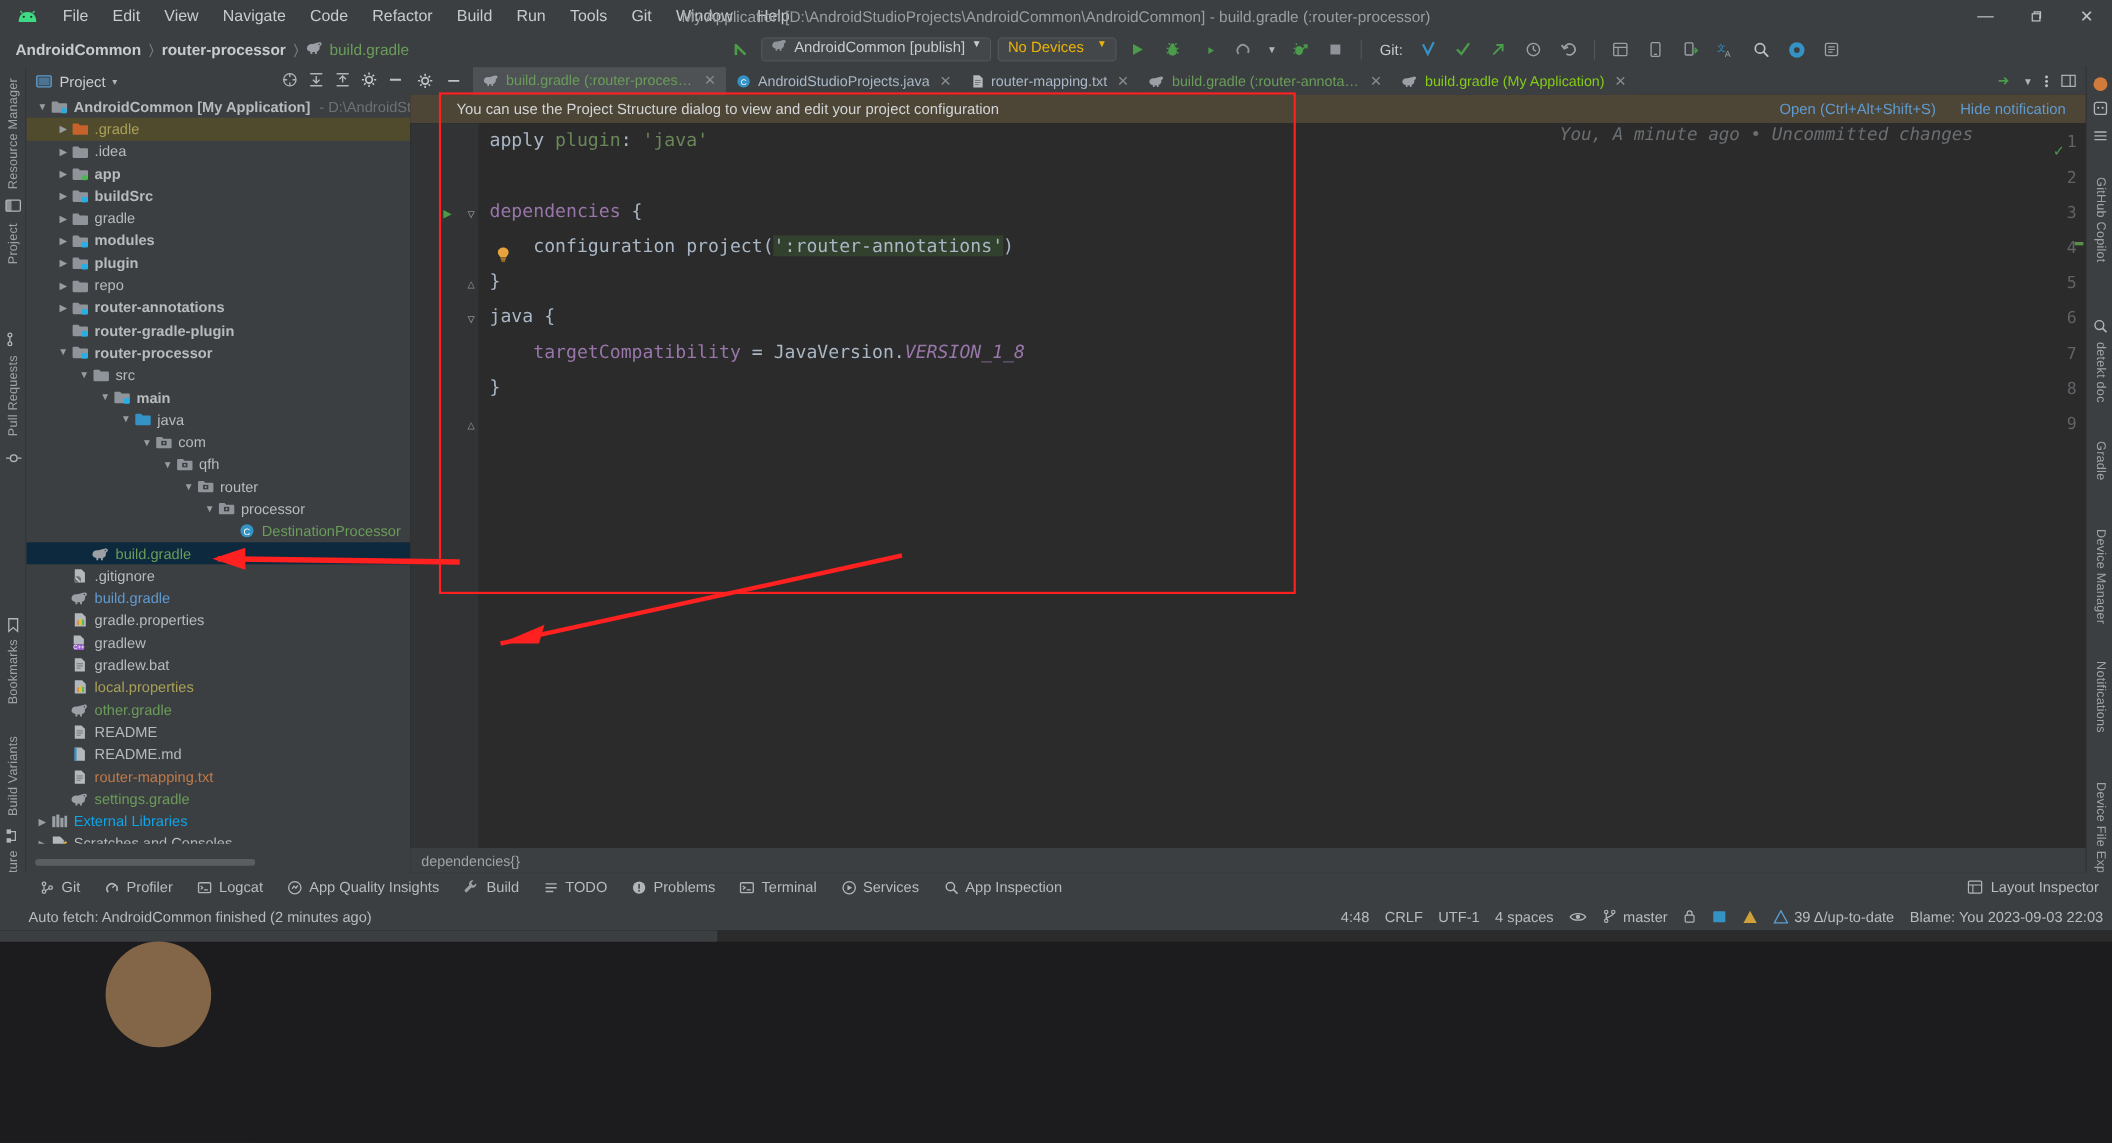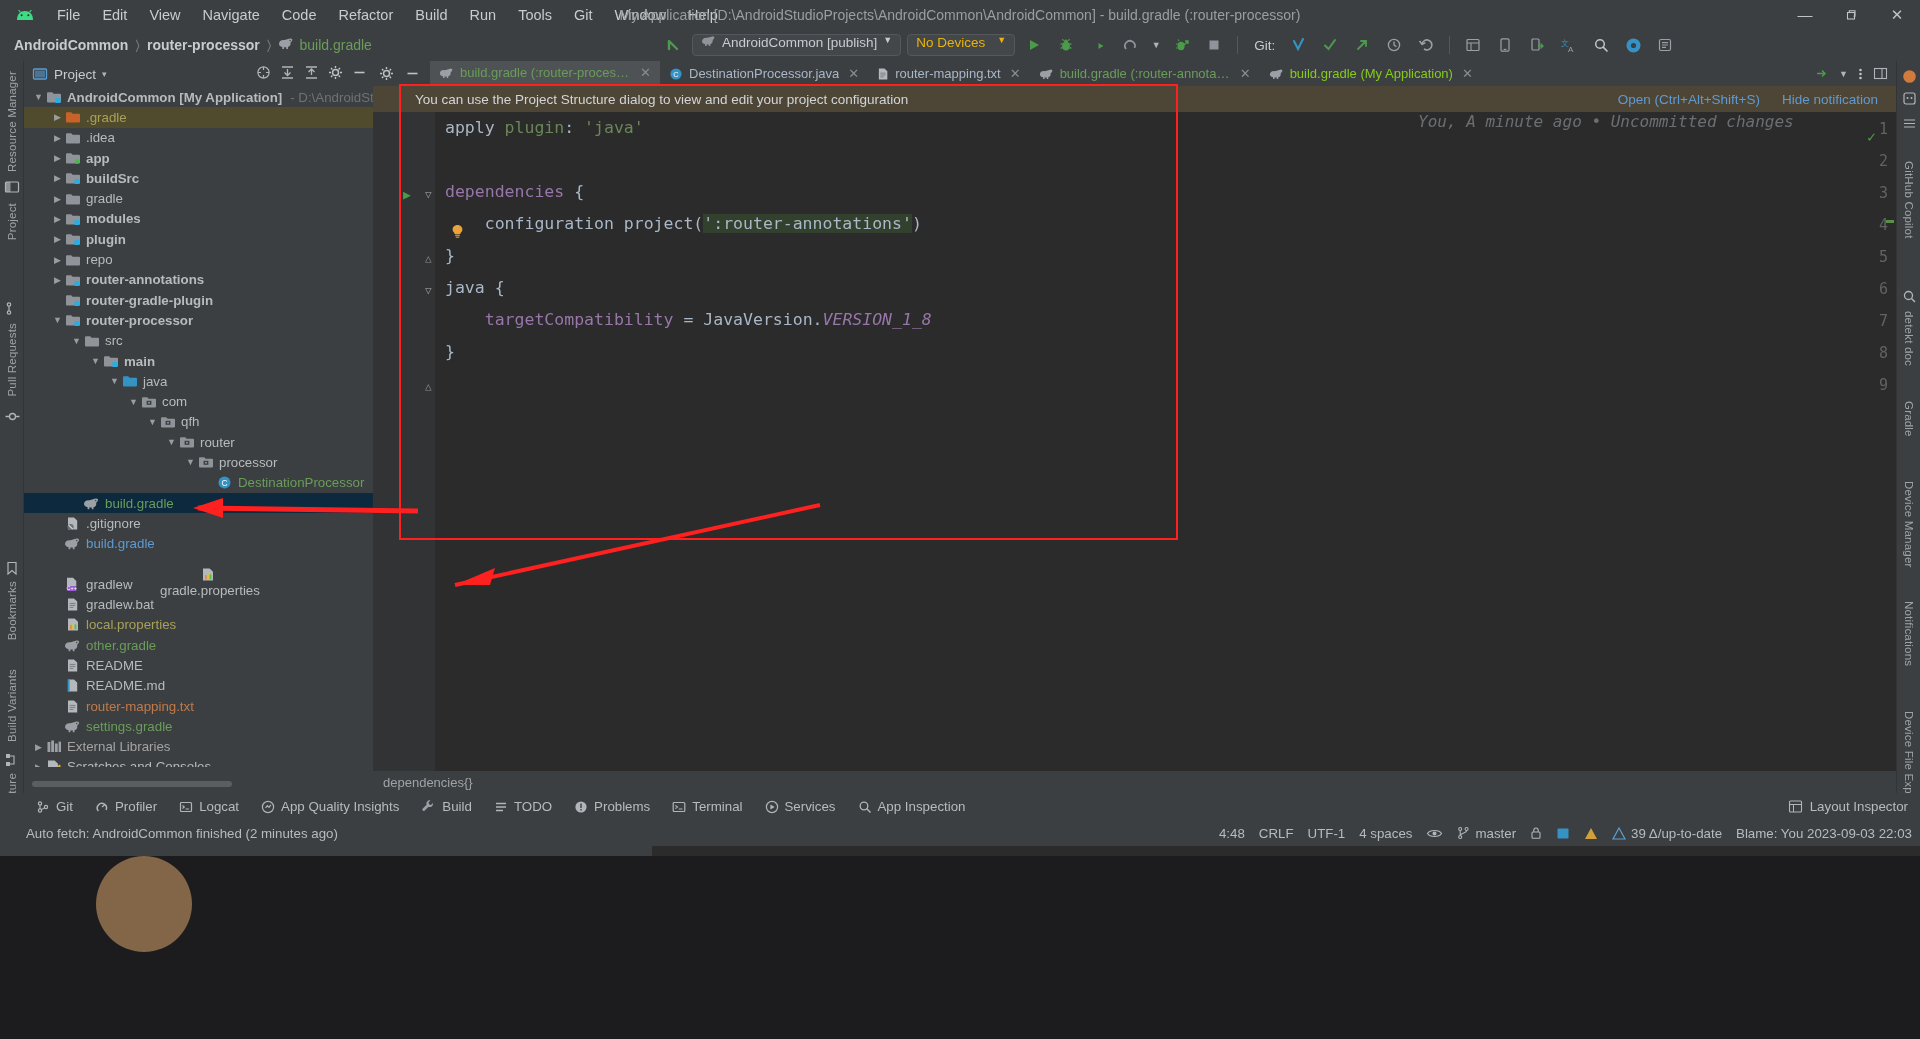--- a/index.html
+++ b/index.html
@@ -672,21 +672,21 @@
       <div class="row" style="padding-left: 27px;">
         <span class="arrow blank">▶</span>
         <span class="ficon">
           <svg width="17" height="13" viewBox="0 0 17 13">
             <path d="M1 7 C1 4.2 3.6 2.8 6.5 3.3 L12.5 1.6 C14.6 1.2 15.8 2.7 14.7 4.1 L13.2 5.7 C13.7 7.8 12.6 9.8 10.5 10.3 V12.3 H8.8 V10.6 H6.3 V12.3 H4.6 V10.2 C2.5 9.7 1 8.6 1 7 Z" fill="#9aa0a6"></path>
             <circle cx="12.7" cy="3.5" r="0.7" fill="#3c3f41"></circle>
           </svg>
         </span>
         <span style="color: rgb(95, 154, 209);">build.gradle</span>
       </div>
-      <div class="row" style="padding-left: 27px; flex-direction: column;">
+      <div class="row" style="padding-left: 27px;">
         <span class="arrow blank">▶</span>
         <span class="ficon">
           <svg width="14" height="15" viewBox="0 0 14 15">
             <path d="M2 1.5 H8.6 L12 4.8 V13.5 H2 Z" fill="#b3b8bc"></path>
             <rect x="4" y="8" width="1.8" height="4.3" fill="#e0903a"></rect>
             <rect x="6.3" y="6.4" width="1.8" height="5.9" fill="#e0c03a"></rect>
             <rect x="8.6" y="7.4" width="1.8" height="4.9" fill="#5ab85a"></rect>
           </svg>
         </span>
         <span style="color: rgb(183, 187, 190);">gradle.properties</span>
@@ -777,21 +777,21 @@
       <div class="row" style="padding-left: 8px;">
         <span class="arrow">▶</span>
         <span class="ficon">
           <svg width="16" height="15" viewBox="0 0 16 15">
             <rect x="1.5" y="3" width="2.8" height="10" fill="#9aa0a6"></rect>
             <rect x="5.2" y="1.5" width="2.8" height="11.5" fill="#9aa0a6"></rect>
             <rect x="8.9" y="4.5" width="2.8" height="8.5" fill="#9aa0a6"></rect>
             <rect x="12.6" y="2.6" width="2.4" height="10.4" fill="#9aa0a6"></rect>
           </svg>
         </span>
-        <span style="color: #a3a3a3;">External Libraries</span>
+        <span style="color: #0ea5e9;">External Libraries</span>
       </div>
       <div class="row" style="padding-left: 8px;">
         <span class="arrow">▶</span>
         <span class="ficon">
           <svg width="15" height="15" viewBox="0 0 15 15">
             <path d="M2 1.5 H8.6 L12 4.8 V13.5 H2 Z" fill="#b3b8bc"></path>
             <path d="M9.5 9.5 L13.5 5.5 L15 7 L11 11 Z" fill="#e0b03a"></path>
           </svg>
         </span>
         <span style="color: rgb(183, 187, 190);">Scratches and Consoles</span>
@@ -826,21 +826,21 @@
           <span style="color: rgb(106, 156, 90); overflow: hidden; text-overflow: ellipsis; white-space: nowrap;">build.gradle (:router-processor)</span>
           <span class="x">✕</span>
         </div>
         <div class="etab">
           <span style="display: inline-flex;">
             <svg width="14" height="14" viewBox="0 0 15 15">
               <circle cx="7.5" cy="7.5" r="6" fill="#3592c4"></circle>
               <text x="7.5" y="11" font-size="8" fill="#fff" text-anchor="middle" font-family="sans-serif">C</text>
             </svg>
           </span>
-          <span style="color: rgb(169, 183, 198); overflow: hidden; text-overflow: ellipsis; white-space: nowrap;">DestinationProcessor.java</span>
+          <span style="color: rgb(169, 183, 198); overflow: hidden; text-overflow: ellipsis; white-space: nowrap;">AndroidStudioProjects.java</span>
           <span class="x">✕</span>
         </div>
         <div class="etab">
           <span style="display: inline-flex;">
             <svg width="12" height="14" viewBox="0 0 13 15">
               <path d="M2 1.5 H8 L11.2 4.6 V13.5 H2 Z" fill="#b3b8bc"></path>
               <path d="M3.6 6.6 H9.2 M3.6 8.6 H9.2 M3.6 10.6 H7.4" stroke="#70767a" stroke-width=".9"></path>
             </svg>
           </span>
           <span style="color: rgb(169, 183, 198); overflow: hidden; text-overflow: ellipsis; white-space: nowrap;">router-mapping.txt</span>

